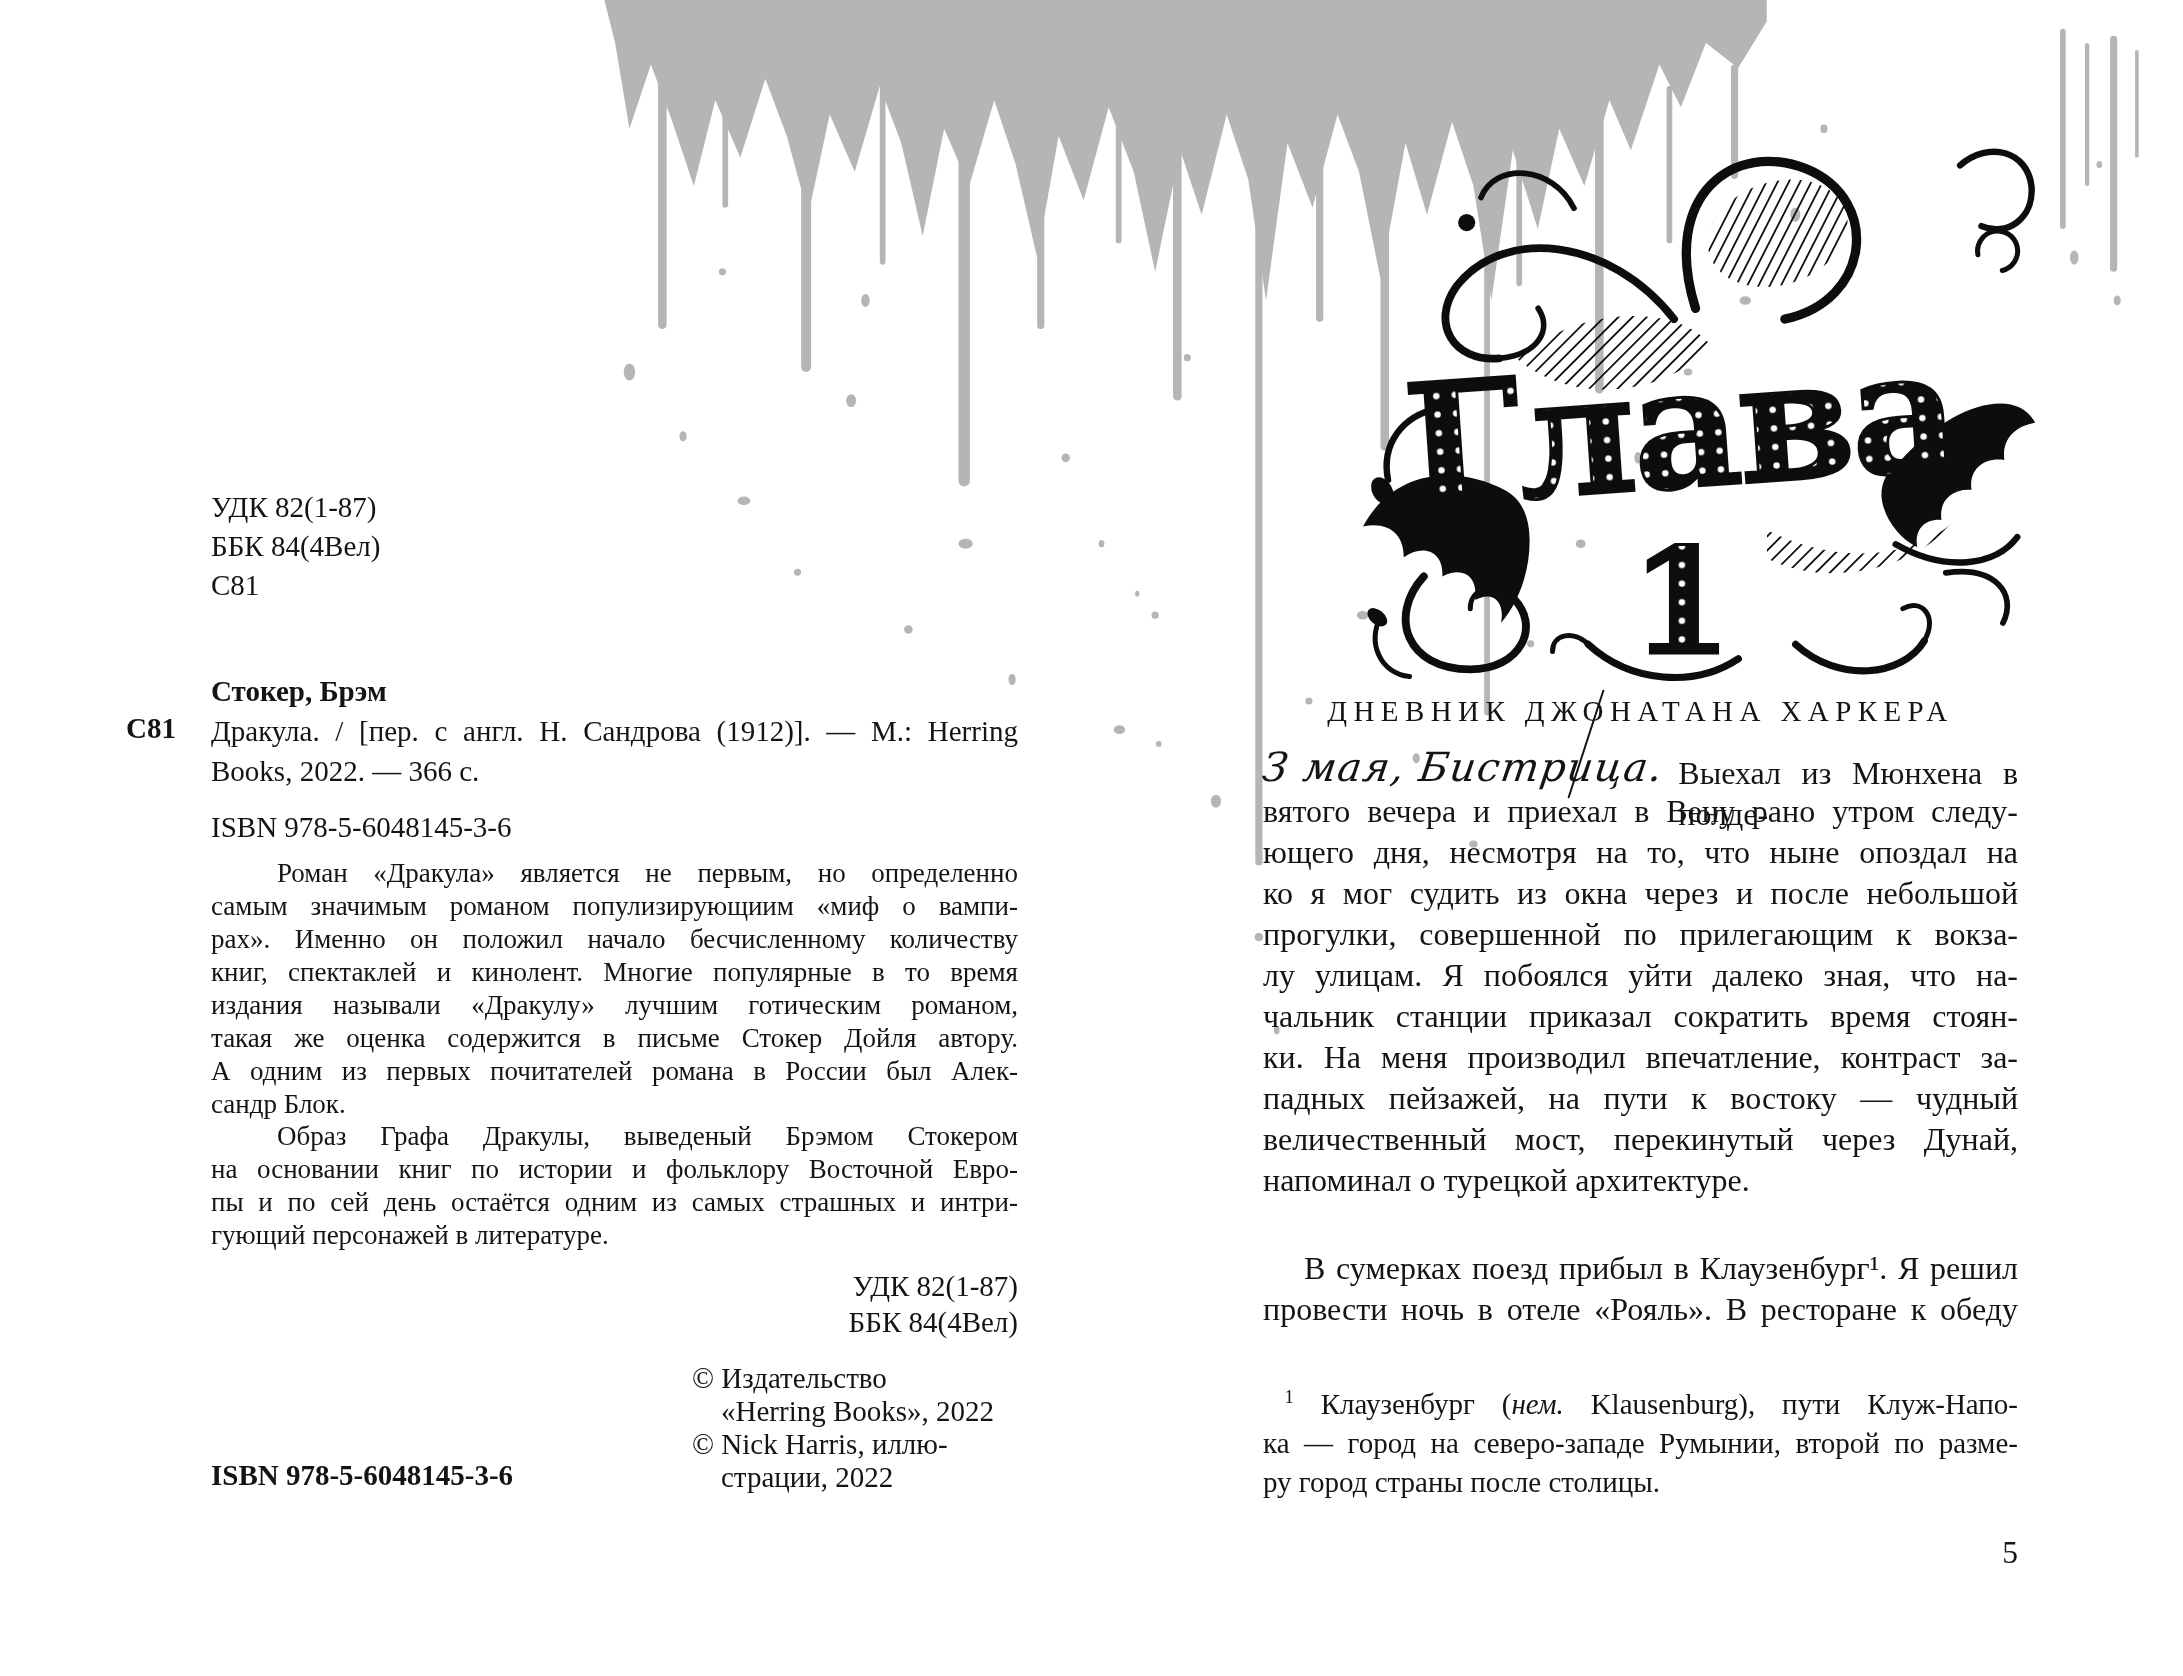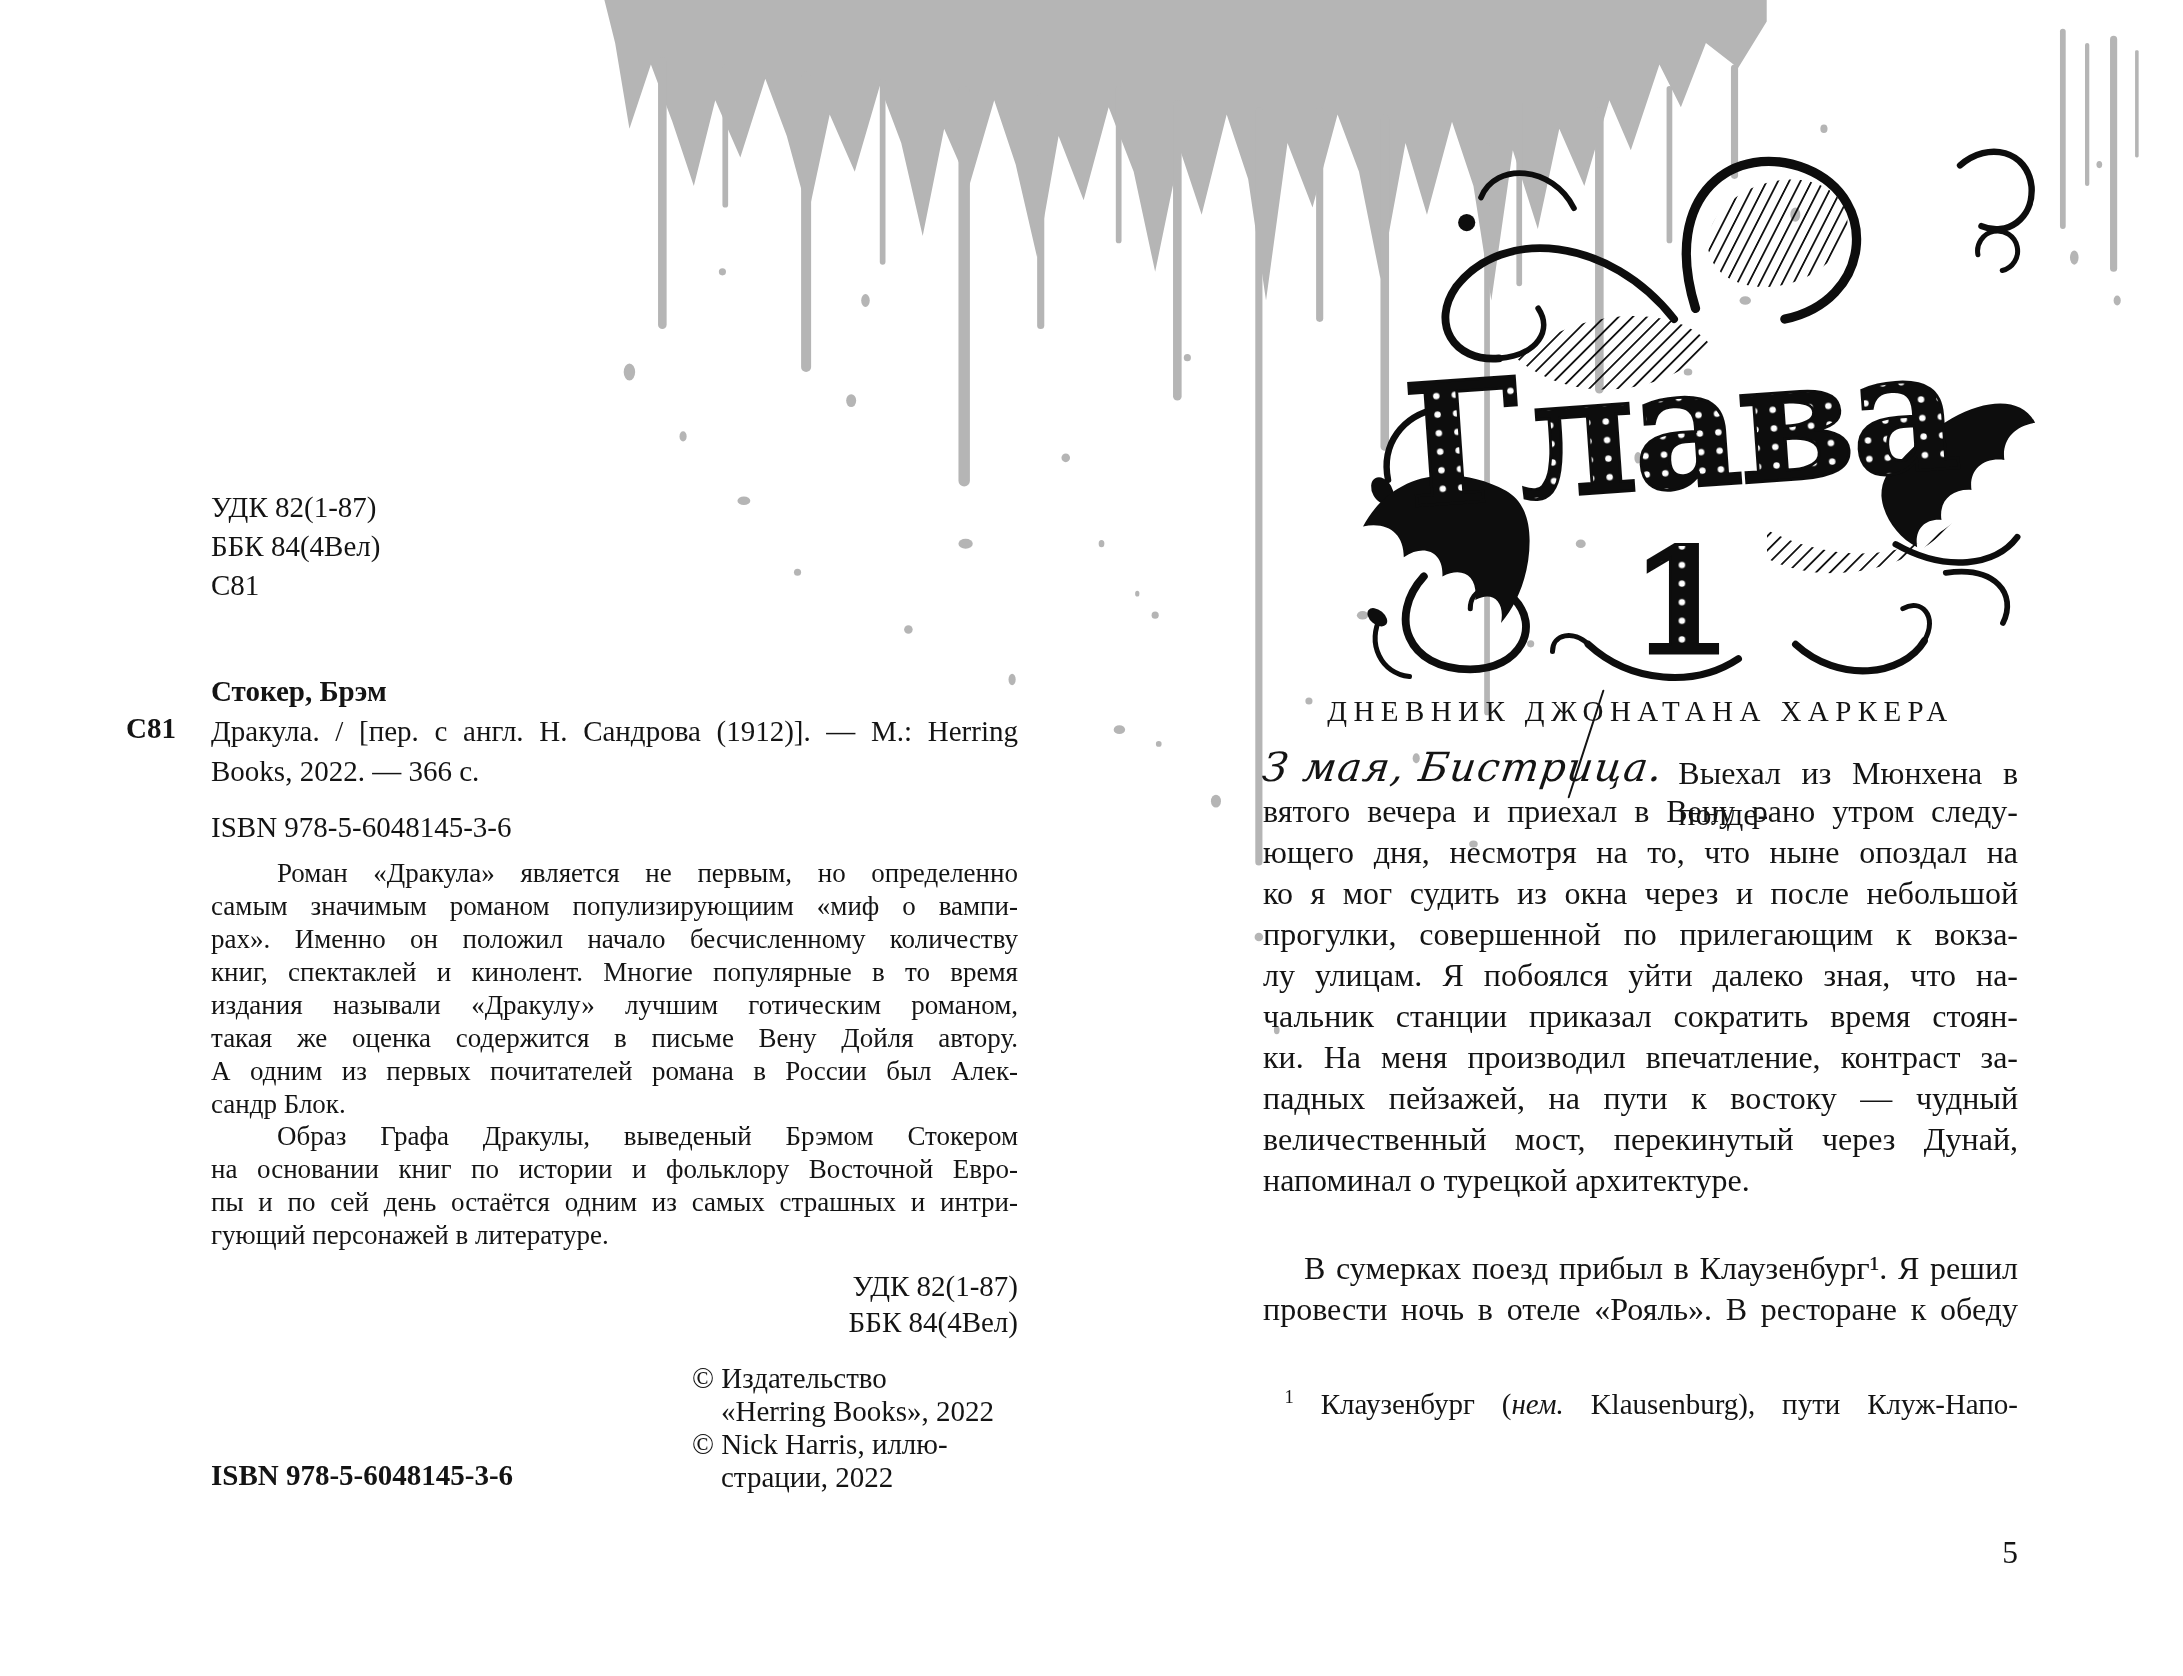--- a/index.html
+++ b/index.html
@@ -242,21 +242,21 @@
       </div>
     <div class="catalog-isbn">ISBN 978-5-6048145-3-6</div>
   </div>
 
   <div class="annotation-p1 indent-90">
       <div class="jline jline-first">Роман «Дракула» является не первым, но определенно</div>
       <div class="jline">самым значимым романом популизирующиим «миф о вампи-</div>
       <div class="jline">рах». Именно он положил начало бесчисленному количеству</div>
       <div class="jline">книг, спектаклей и кинолент. Многие популярные в то время</div>
       <div class="jline">издания называли «Дракулу» лучшим готическим романом,</div>
-      <div class="jline">такая же оценка содержится в письме Вену Дойля автору.</div>
+      <div class="jline">такая же оценка содержится в письме Стокер Дойля автору.</div>
       <div class="jline">А одним из первых почитателей романа в России был Алек-</div>
       <div class="jline jline-last">сандр Блок.</div>
     </div>
   <div class="annotation-p2 indent-90">
       <div class="jline jline-first">Образ Графа Дракулы, выведеный Брэмом Стокером</div>
       <div class="jline">на основании книг по истории и фольклору Восточной Евро-</div>
       <div class="jline">пы и по сей день остаётся одним из самых страшных и интри-</div>
       <div class="jline jline-last">гующий персонажей в литературе.</div>
     </div>
 
@@ -297,18 +297,22 @@
 
   <div class="body-par2 indent-55 justify-all">
       <div class="jline jline-first">В сумерках поезд прибыл в Клаузенбург¹. Я решил</div>
       <div class="jline jline-last">провести ночь в отеле «Рояль». В ресторане к обеду</div>
     </div>
 
   <div class="footnote">
     <div class="fn-first">
       <sup>1</sup><span> Клаузенбург (</span><span class="fn-italic">нем.</span><span> Klausenburg), пути Клуж-Напо-</span>
     </div>
+    <div>
+        <div class="jline jline-first">ка — город на северо-западе Румынии, второй по разме-</div>
+        <div class="jline jline-last">ру город страны после столицы.</div>
+      </div>
   </div>
 
   <div class="page-number">5</div>
 
 </div>
 
 
 </body></html>

